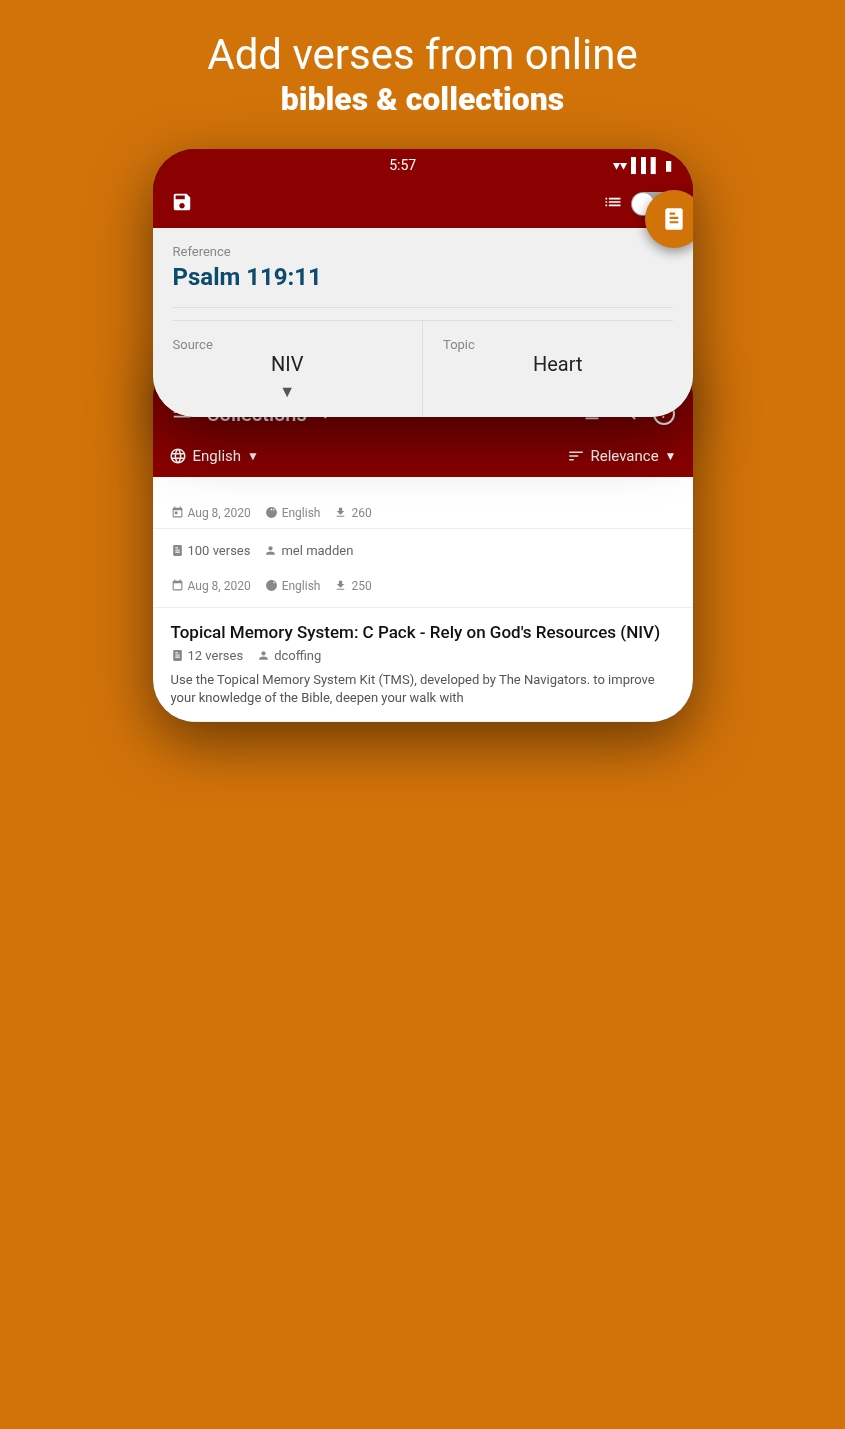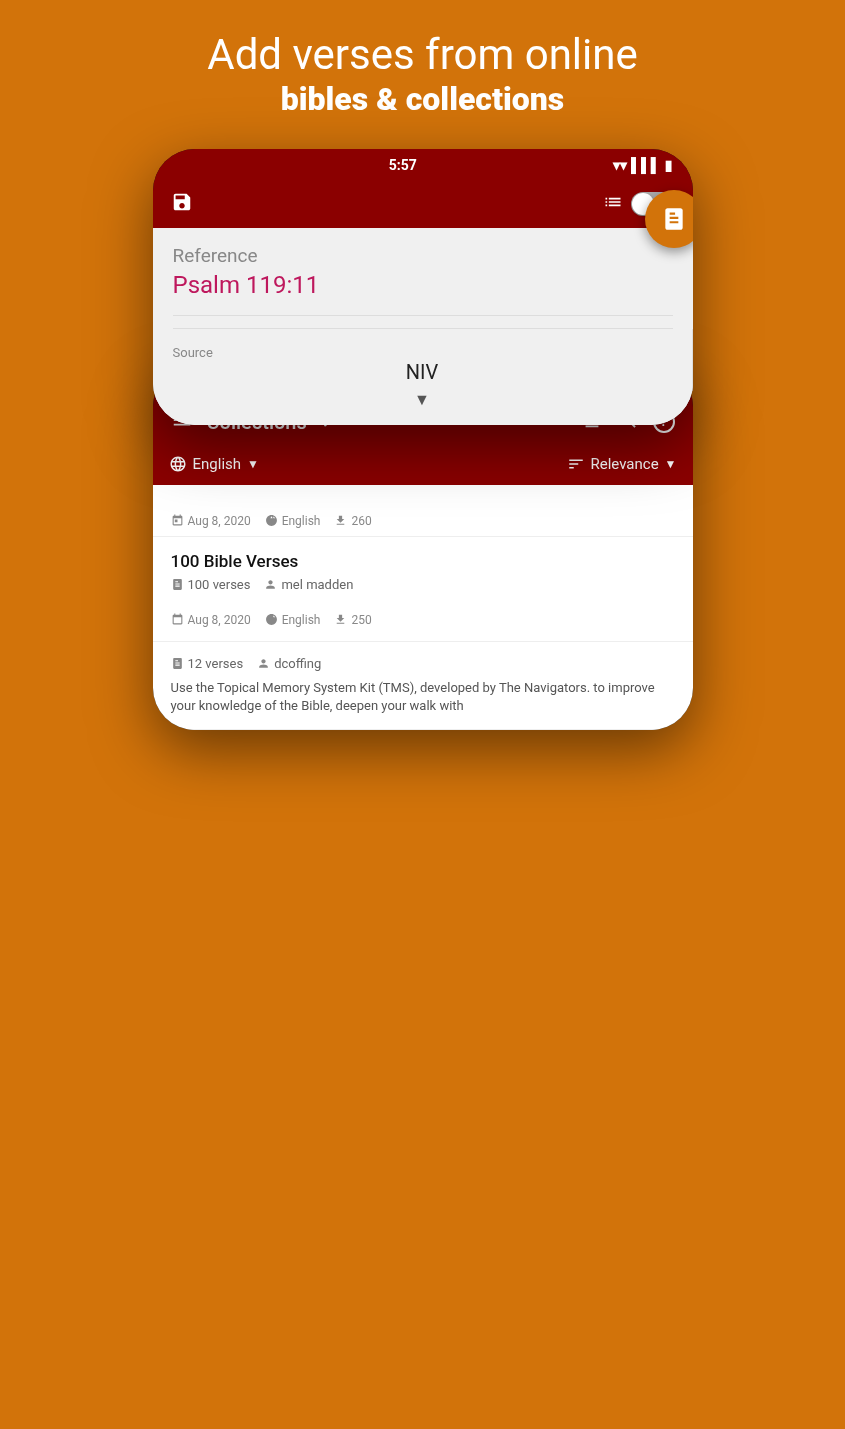--- a/index.html
+++ b/index.html
@@ -60,21 +60,21 @@
 
     
     .status-bar {
       background: #8B0000;
       display: flex;
       justify-content: space-between;
       align-items: center;
       padding: 8px 20px;
       color: white;
       font-size: 14px;
-      font-weight: 700;
+      font-weight: 400;
     }
 
     .status-icons {
       display: flex;
       align-items: center;
       gap: 4px;
     }
 
     
     .app-bar {
@@ -130,28 +130,28 @@
     }
 
     
     .content-area {
       background: #f0f0f0;
       padding: 0;
     }
 
     .field-label {
       color: #888;
-      font-size: 19px;
+      font-size: 13px;
       padding: 16px 20px 4px;
     }
 
     .field-value-large {
-      color: #be185d;
+      color: #0c4a6e;
       font-size: 24px;
-      font-weight: 400;
+      font-weight: 700;
       padding: 0 20px 16px;
     }
 
     .divider {
       height: 1px;
       background: #ddd;
       margin: 0 20px;
     }
 
     .fields-row {
@@ -334,20 +334,26 @@
       <div style="height:12px; background:#f0f0f0;"></div>
       <div class="divider"></div>
       <div class="fields-row">
         <div class="field-cell field-cell-border">
           <div class="field-cell-label">Source</div>
           <div class="field-cell-value">
             <span>NIV</span>
             <span class="dropdown-arrow">▼</span>
           </div>
         </div>
+        <div class="field-cell">
+          <div class="field-cell-label">Topic</div>
+          <div class="field-cell-value">
+            <span>Heart</span>
+          </div>
+        </div>
       </div>
     </div>
   </div>
 
   <div class="phone phone-bottom" style="position:relative;">
 
     <div class="status-bar">
       <div style="width:20px;"></div>
       <span>6:07</span>
       <div class="status-icons">
@@ -416,21 +422,20 @@
           <div class="footer-item">
             <svg width="13" height="13" viewBox="0 0 24 24" fill="#888">
                 <path d="M19 9h-4V3H9v6H5l7 7 7-7zM5 18v2h14v-2H5z"></path>
               </svg>
             <span>260</span>
           </div>
         </div>
       </div>
 
       <div class="list-item">
-        <div class="item-title">100 Bible Verses</div>
         <div class="item-meta">
           <div class="footer-item">
             <svg width="13" height="13" viewBox="0 0 24 24" fill="#888">
                 <path d="M18 2H6c-1.1 0-2 .9-2 2v16c0 1.1.9 2 2 2h12c1.1 0 2-.9 2-2V4c0-1.1-.9-2-2-2zm-2 14H8v-2h8v2zm0-4H8v-2h8v2zm-3-4H8V6h5v2z"></path>
               </svg>
             <span>100 verses</span>
           </div>
           <div class="footer-item">
             <svg width="13" height="13" viewBox="0 0 24 24" fill="#888">
                 <path d="M12 12c2.21 0 4-1.79 4-4s-1.79-4-4-4-4 1.79-4 4 1.79 4 4 4zm0 2c-2.67 0-8 1.34-8 4v2h16v-2c0-2.66-5.33-4-8-4z"></path>
@@ -454,20 +459,21 @@
           <div class="footer-item">
             <svg width="13" height="13" viewBox="0 0 24 24" fill="#888">
                 <path d="M19 9h-4V3H9v6H5l7 7 7-7zM5 18v2h14v-2H5z"></path>
               </svg>
             <span>250</span>
           </div>
         </div>
       </div>
 
       <div class="list-item">
+        <div class="item-title">Topical Memory System: C Pack - Rely on God's Resources (NIV)</div>
         <div class="item-meta">
           <div class="footer-item">
             <svg width="13" height="13" viewBox="0 0 24 24" fill="#888">
                 <path d="M18 2H6c-1.1 0-2 .9-2 2v16c0 1.1.9 2 2 2h12c1.1 0 2-.9 2-2V4c0-1.1-.9-2-2-2zm-2 14H8v-2h8v2zm0-4H8v-2h8v2zm-3-4H8V6h5v2z"></path>
               </svg>
             <span>12 verses</span>
           </div>
           <div class="footer-item">
             <svg width="13" height="13" viewBox="0 0 24 24" fill="#888">
                 <path d="M12 12c2.21 0 4-1.79 4-4s-1.79-4-4-4-4 1.79-4 4 1.79 4 4 4zm0 2c-2.67 0-8 1.34-8 4v2h16v-2c0-2.66-5.33-4-8-4z"></path>

